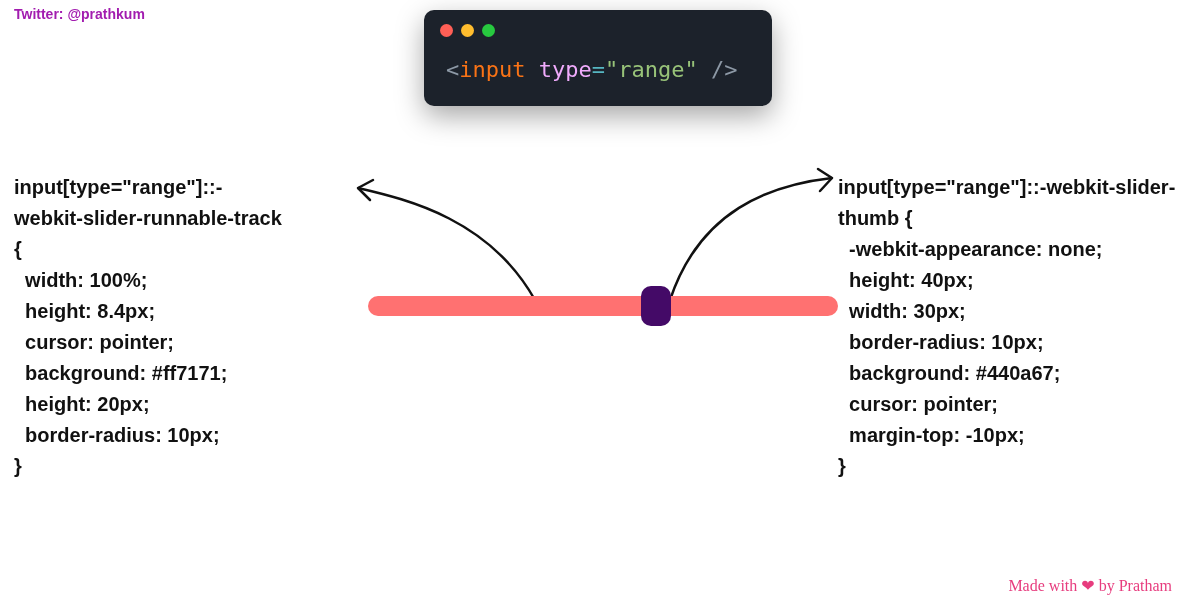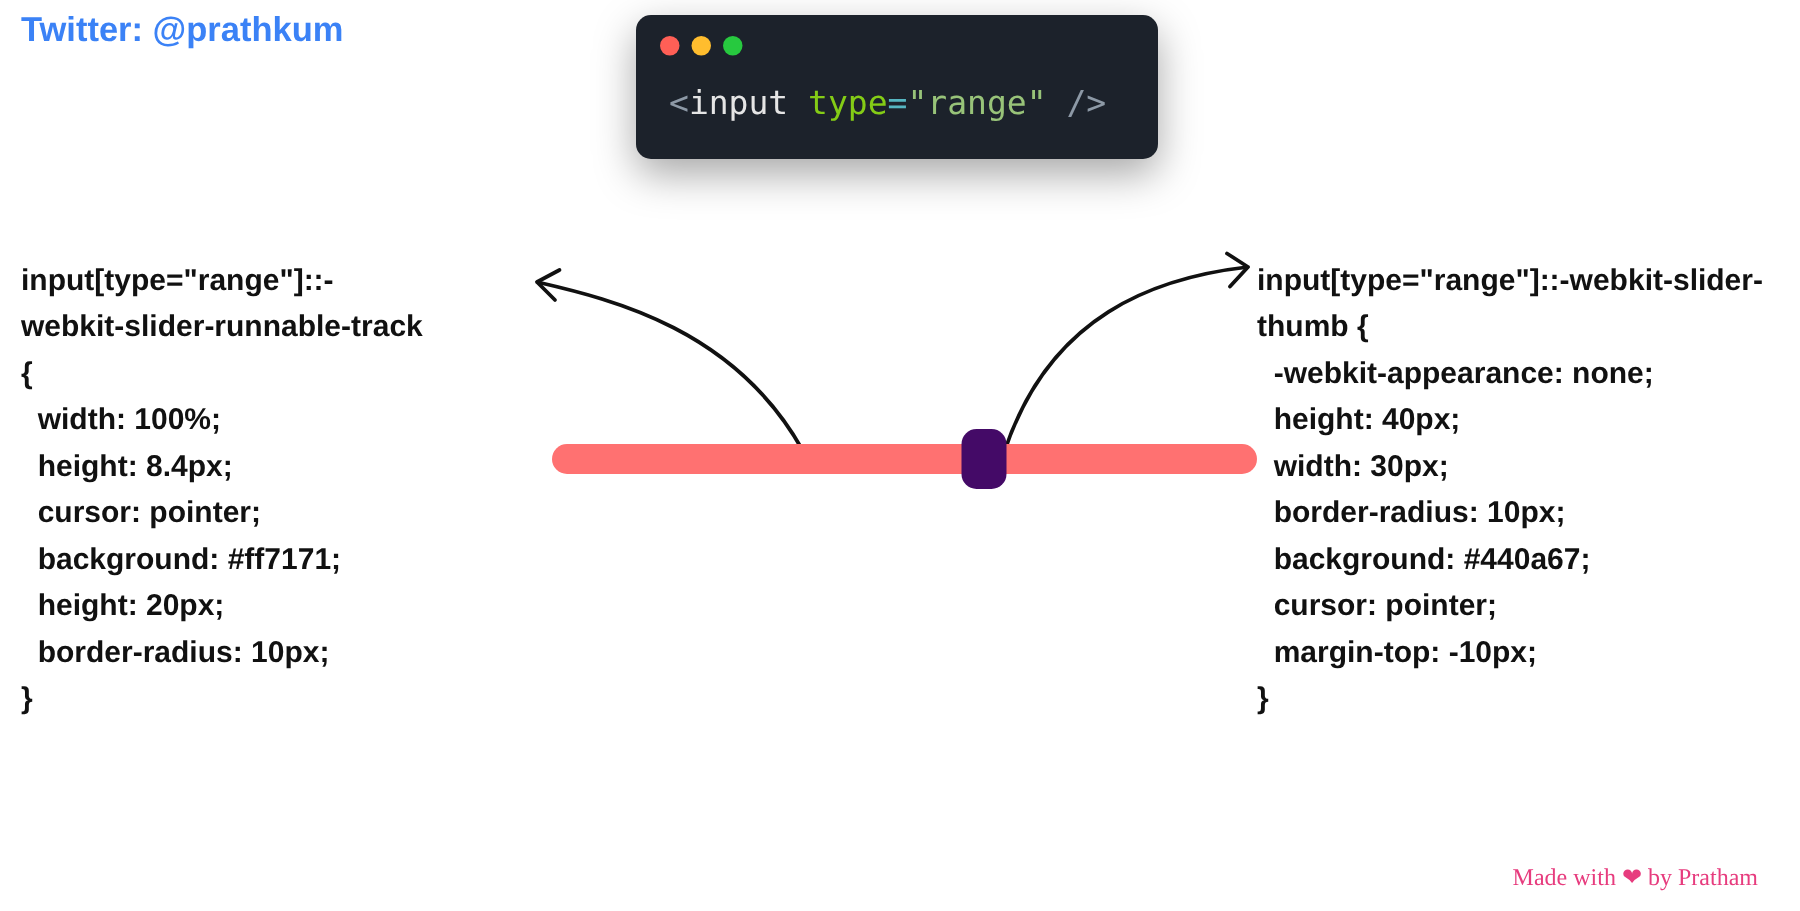--- a/index.html
+++ b/index.html
@@ -11,23 +11,23 @@
     font-family: "Segoe UI", Arial, sans-serif;
     position: relative;
     overflow: hidden;
   }
 
   
   .twitter {
     position: absolute;
     top: 6px;
     left: 14px;
-    color: #3b82f6;
+    color: #a21caf;
     font-weight: 700;
-    font-size: 23px;
+    font-size: 14px;
   }
 
   
   .code-window {
     position: absolute;
     top: 10px;
     left: 424px;
     width: 348px;
     background: #1c222b;
     border-radius: 10px;
@@ -48,22 +48,22 @@
   .dot.yellow { background: #ffbd2e; }
   .dot.green  { background: #27c93f; }
 
   .code-line {
     font-family: "Consolas", "Menlo", monospace;
     font-size: 22px;
     padding: 10px 22px 6px 22px;
     white-space: nowrap;
   }
   .tok-angle  { color: #8d99a6; }
-  .tok-tag    { color: #e5e5e5; }
-  .tok-attr   { color: #84cc16; }
+  .tok-tag    { color: #f97316; }
+  .tok-attr   { color: #f0abfc; }
   .tok-eq     { color: #56b6c2; }
   .tok-str    { color: #98c379; }
 
   
   .css-block {
     position: absolute;
     font-size: 20px;
     font-weight: 700;
     color: #111;
     line-height: 1.55;

